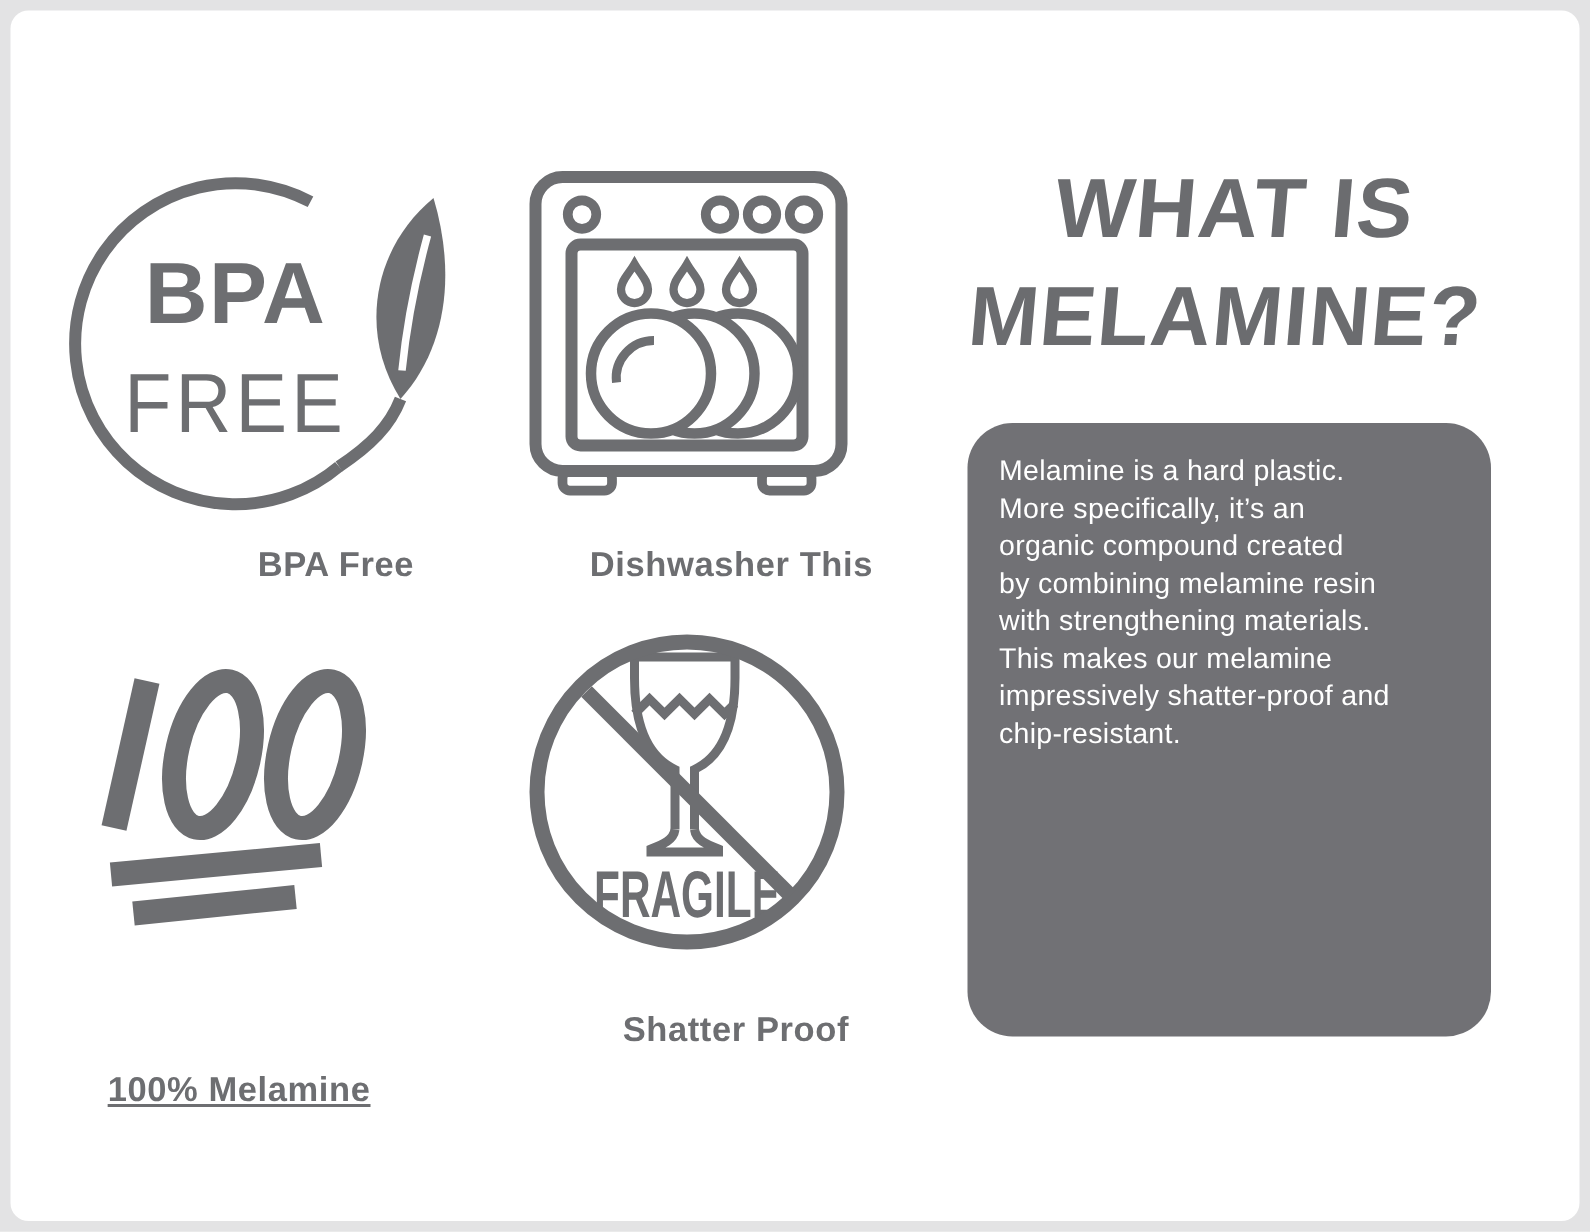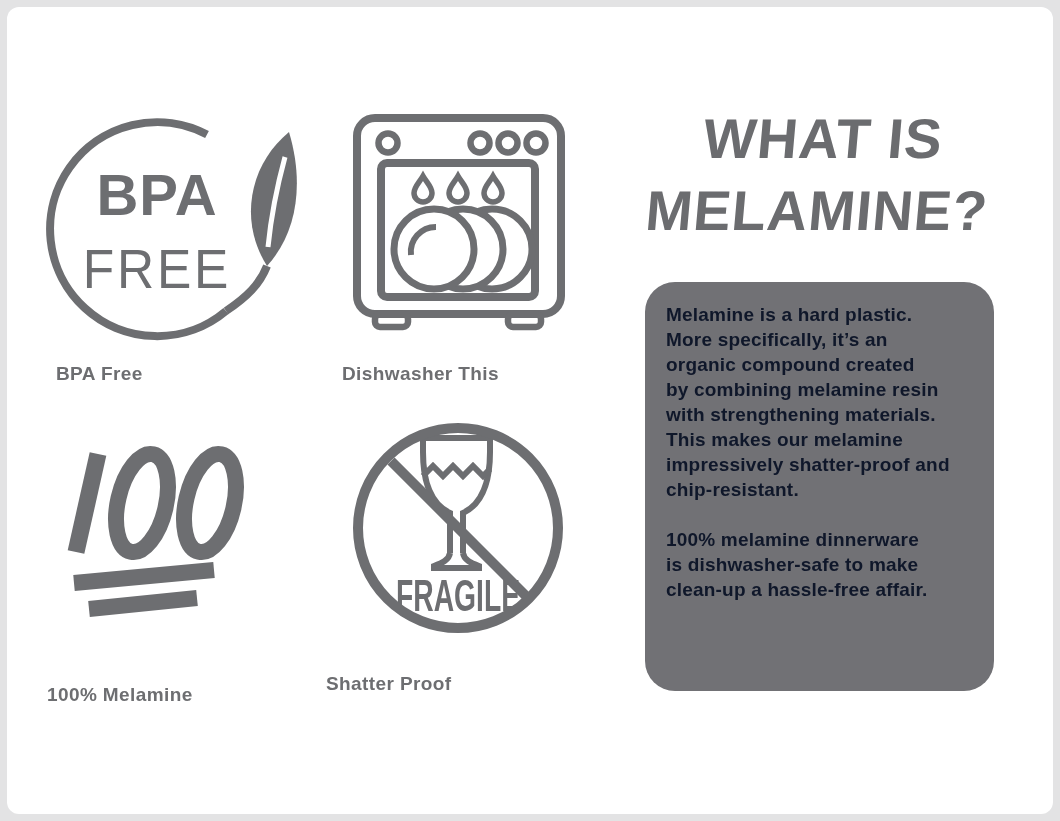--- a/index.html
+++ b/index.html
@@ -13,23 +13,23 @@
   .card {
     position: absolute;
     left: 7px; top: 7px; right: 7px; bottom: 7px;
     background: #ffffff;
     border-radius: 12px;
   }
   .abs { position: absolute; }
 
   .caption {
     position: absolute;
-    text-align: left;
+    text-align: right;
     font-weight: bold;
-    font-size: 19px;
+    font-size: 23px;
     letter-spacing: 0.4px;
     color: #6d6e71;
   }
 
   .heading {
     position: absolute;
     left: 635px; top: 103px; width: 370px;
     text-align: center;
     font-weight: bold;
     font-size: 56px;
@@ -41,22 +41,22 @@
 
   .info-box {
     position: absolute;
     left: 645px; top: 282px;
     width: 349px; height: 409px;
     background: #717175;
     border-radius: 30px;
     padding: 20px 14px 0 21px;
   }
   .info-box p {
-    color: #0f172a;
-    font-weight: bold;
+    color: #ffffff;
+    font-weight: normal;
     font-size: 19px;
     line-height: 25px;
     letter-spacing: 0.2px;
     white-space: pre-line;
     margin-bottom: 25px;
   }
 
   svg { display: block; }
   svg text { font-family: "Liberation Sans", sans-serif; }
 </style>
@@ -104,21 +104,21 @@
 
 <svg class="abs" style="left:60px; top:440px;" width="240" height="195" viewBox="0 0 240 195">
   <g stroke="#6d6e71" fill="none">
     <path d="M 38 14 L 16 112" stroke-width="17"></path>
     <ellipse cx="82" cy="63" rx="24" ry="50" stroke-width="16" transform="rotate(13 82 63)"></ellipse>
     <ellipse cx="150" cy="63" rx="24" ry="50" stroke-width="16" transform="rotate(13 150 63)"></ellipse>
     <path d="M 14 143 L 154 130" stroke-width="16"></path>
     <path d="M 29 169 L 137 158" stroke-width="16"></path>
   </g>
 </svg>
-<div class="caption" style="left:47px; top:684px; width:200px;">100% Melamine</div>
+<div class="caption" style="left:47px; top:713px; width:200px;text-decoration:underline;">100% Melamine</div>
 
 <svg class="abs" style="left:350px; top:420px;" width="216" height="216" viewBox="0 0 216 216">
   <g fill="none" stroke="#6d6e71" stroke-width="6">
     <g>
       <path d="M 73 18 L 140 18"></path>
       <path d="M 73 18 L 73 32 C 73 66 83 85 100 93 L 100 133"></path>
       <path d="M 140 18 L 140 32 C 140 66 130 85 113 93 L 113 133"></path>
       <path d="M 100 133 C 99 140 92 143 84 146 L 84 148 L 129 148 L 129 146 C 121 143 114 140 113 133"></path>
       <path d="M 73 56 L 83 46 L 93 56 L 103 46 L 113 56 L 123 46 L 133 56 L 140 49"></path>
     </g>
@@ -136,16 +136,13 @@
 
 <div class="info-box">
   <p>Melamine is a hard plastic.
 More specifically, it’s an
 organic compound created
 by combining melamine resin
 with strengthening materials.
 This makes our melamine
 impressively shatter-proof and
 chip-resistant.</p>
-  <p>100% melamine dinnerware
-is dishwasher-safe to make
-clean-up a hassle-free affair.</p>
 </div>
 
 </body></html>

